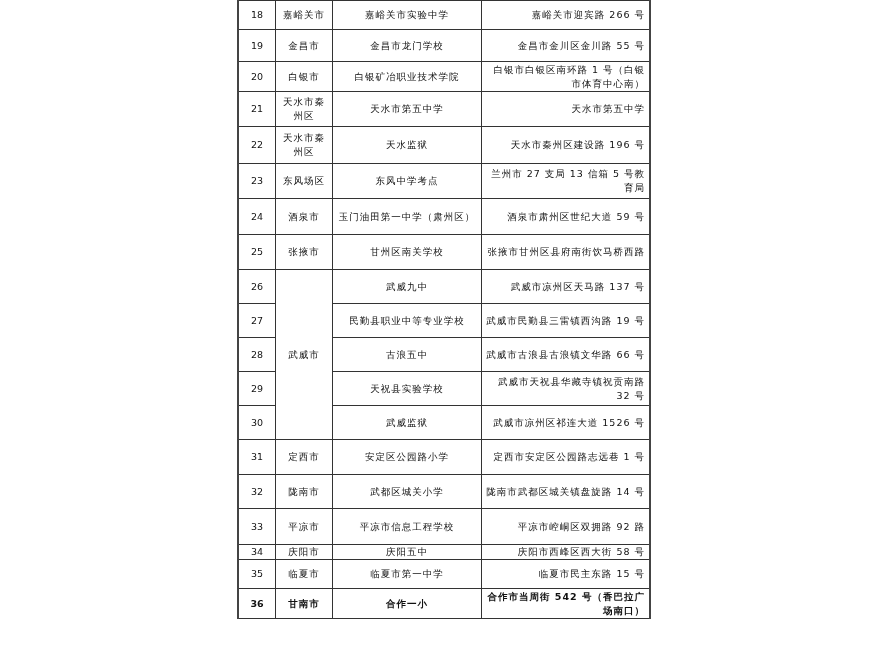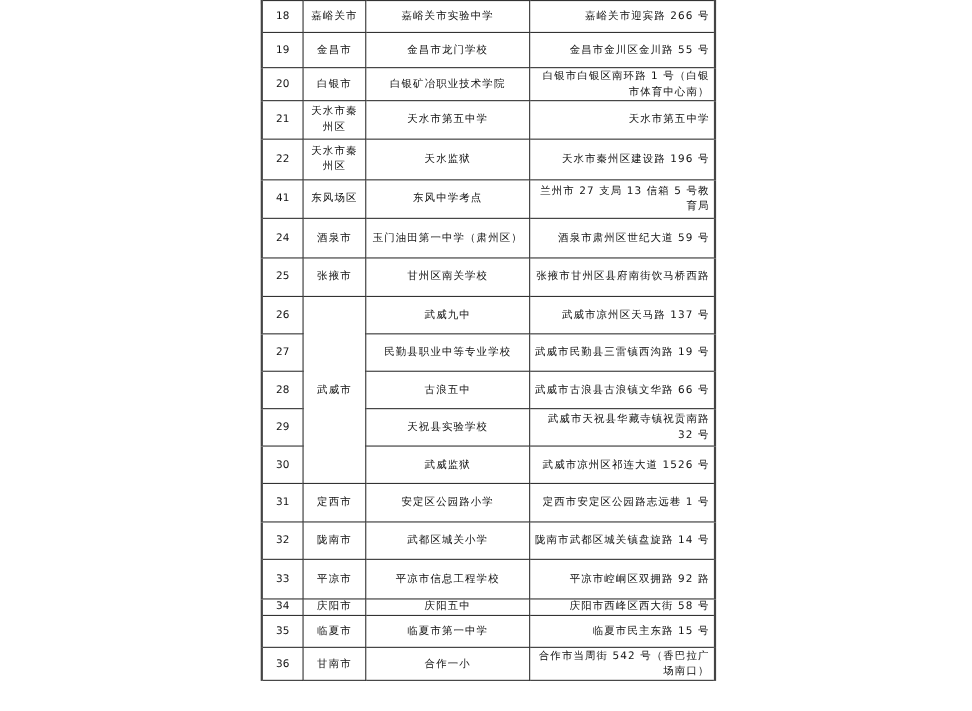--- a/index.html
+++ b/index.html
@@ -50,21 +50,21 @@
         <td class="c-school">天水市第五中学</td>
         <td class="c-addr">天水市第五中学</td>
       </tr>
       <tr style="height: 37px;">
         <td class="c-no">22</td>
         <td class="c-city">天水市秦州区</td>
         <td class="c-school">天水监狱</td>
         <td class="c-addr">天水市秦州区建设路 196 号</td>
       </tr>
       <tr style="height: 35px;">
-        <td class="c-no">41</td>
+        <td class="c-no">23</td>
         <td class="c-city">东风场区</td>
         <td class="c-school">东风中学考点</td>
         <td class="c-addr">兰州市 27 支局 13 信箱 5 号教育局</td>
       </tr>
       <tr style="height: 36px;">
         <td class="c-no">24</td>
         <td class="c-city">酒泉市</td>
         <td class="c-school">玉门油田第一中学（肃州区）</td>
         <td class="c-addr">酒泉市肃州区世纪大道 59 号</td>
       </tr>
@@ -123,20 +123,20 @@
         <td class="c-city">庆阳市</td>
         <td class="c-school">庆阳五中</td>
         <td class="c-addr">庆阳市西峰区西大街 58 号</td>
       </tr>
       <tr style="height: 29px;">
         <td class="c-no">35</td>
         <td class="c-city">临夏市</td>
         <td class="c-school">临夏市第一中学</td>
         <td class="c-addr">临夏市民主东路 15 号</td>
       </tr>
-      <tr style="height: 30px;">
+      <tr style="height: 30px; font-weight: bold;">
         <td class="c-no">36</td>
         <td class="c-city">甘南市</td>
         <td class="c-school">合作一小</td>
         <td class="c-addr">合作市当周街 542 号（香巴拉广场南口）</td>
       </tr>
     </tbody>
 </table>
 
 </body></html>

